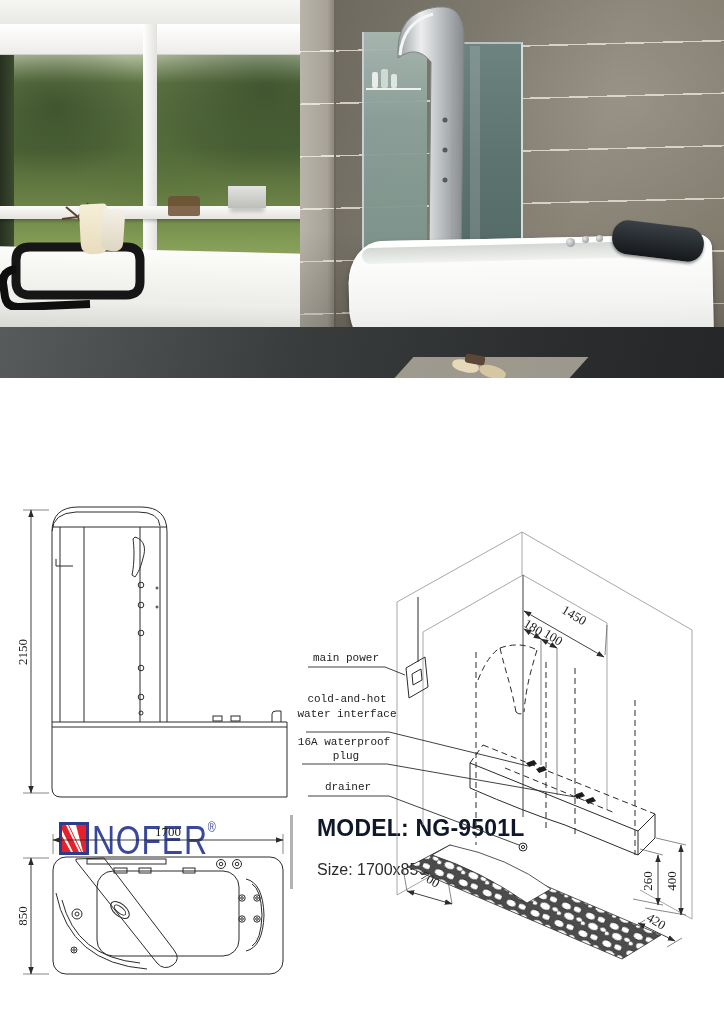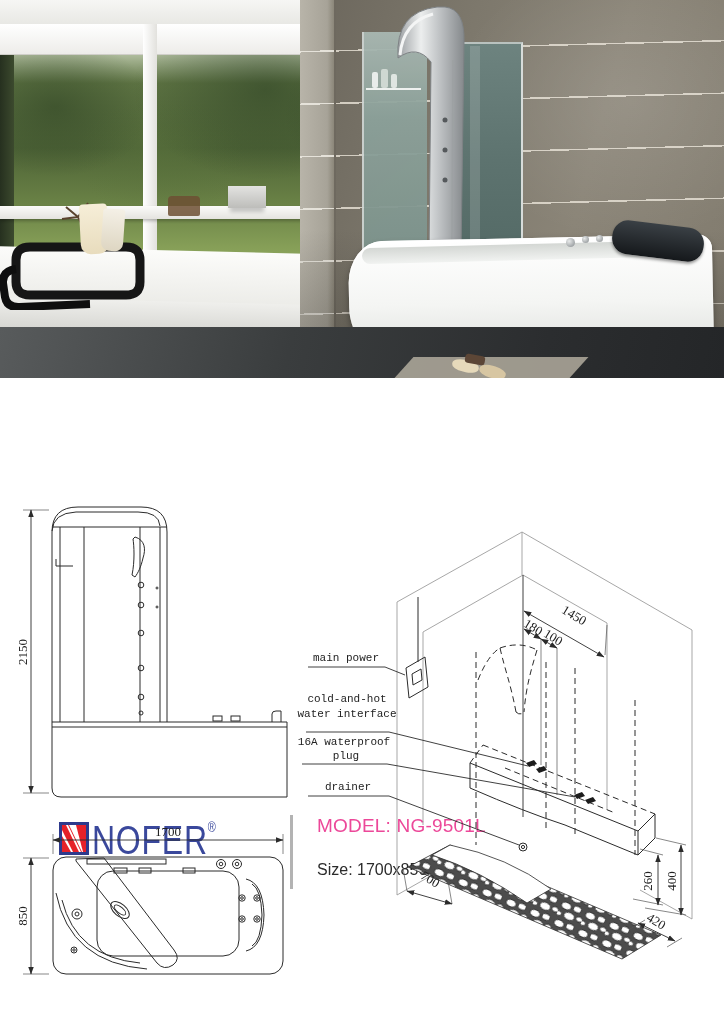--- a/index.html
+++ b/index.html
@@ -76,21 +76,21 @@
   .sl2{left:479px;top:366px;width:27px;height:12px;background:#d7c6a2;transform:rotate(16deg);}
   .mat-item{left:465px;top:355px;width:20px;height:9px;background:#5c4636;border-radius:3px;transform:rotate(10deg);}
 
   
   .brand-row{left:0;top:409px;width:724px;height:100px;margin-left:32px;}
   .logo-box{left:27px;top:413px;width:30px;height:33px;}
   .nofer-text{left:60px;top:408px;font-size:41px;font-weight:400;color:#3a489c;
      letter-spacing:1px;transform:scaleX(.78);transform-origin:left center;white-space:nowrap;}
   .nofer-reg{font-size:14px;vertical-align:22px;letter-spacing:0;}
   .divider{left:258px;top:406px;width:3px;height:74px;background:#b3b3b3;}
-  .model-text{left:285px;top:406px;font-size:19px;font-weight:normal;color:#ec4899;letter-spacing:.2px;}
+  .model-text{left:285px;top:406px;font-size:23px;font-weight:bold;color:#0f172a;letter-spacing:.2px;}
   .size-text{left:285px;top:452px;font-size:16px;color:#2b2b2b;}
 
   
   .drawings{left:0;top:495px;width:724px;height:515px;}
   .lbl{font-family:"Liberation Mono",monospace;font-size:11px;fill:#222;}
   .dim{font-family:"Liberation Serif",serif;font-size:13px;fill:#222;}
   .fix{stroke:#2b2b2b;fill:none;stroke-width:1;}
   .fixd{stroke:#2b2b2b;fill:none;stroke-width:1;stroke-dasharray:6 4;}
   .wall{stroke:#9d9d9d;fill:none;stroke-width:.9;}
   .dln{stroke:#2b2b2b;fill:none;stroke-width:.9;}

